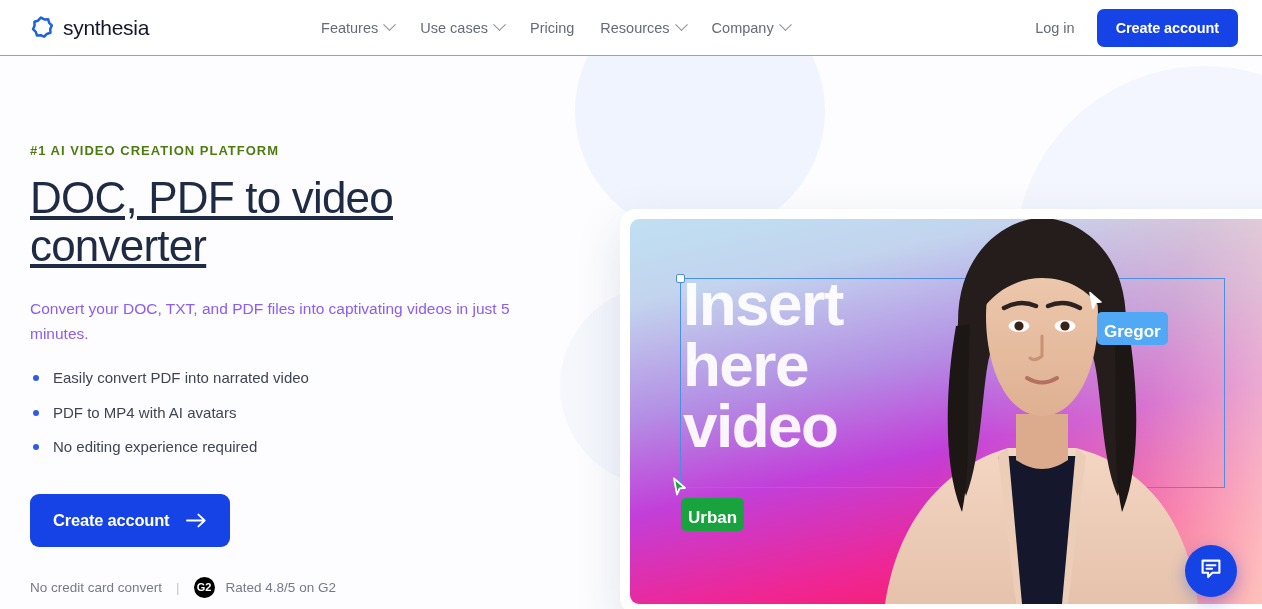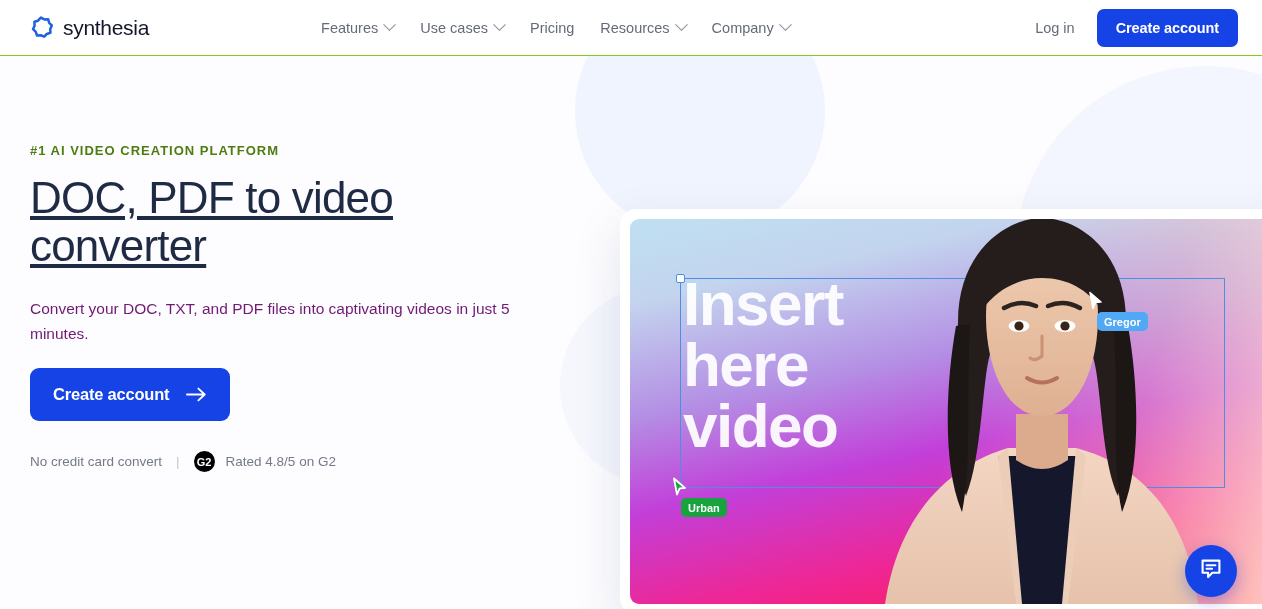--- a/index.html
+++ b/index.html
@@ -129,21 +129,21 @@
     font-weight: 400;
     color: #1f2a44;
     letter-spacing: -0.8px;
     max-width: 420px;
     text-decoration: underline;
   }
   .subhead {
     margin-top: 25px;
     font-size: 15.5px;
     line-height: 1.62;
-    color: #701a75;
+    color: #8b5cf6;
     max-width: 524px;
   }
   .bullets { margin-top: 22px; list-style: none; }
   .bullets li {
     position: relative;
     padding-left: 23px;
     font-size: 15px;
     color: #3f4554;
     margin-bottom: 15px;
     line-height: 1.3;
@@ -274,23 +274,23 @@
   .cursor-tag {
     position: absolute;
     z-index: 6;
     display: flex;
     flex-direction: column;
     align-items: flex-start;
   }
   .cursor-tag .lbl {
     margin-left: 9px;
     margin-top: -2px;
-    padding: 4px 7px 3px;
+    padding: 10px 7px 3px;
     border-radius: 5px;
-    font-size: 11px;
+    font-size: 17px;
     font-weight: 700;
     color: #ffffff;
     white-space: nowrap;
   }
   .tag-gregor { left: 1078px; top: 225px; }
   .tag-gregor .lbl { background: #51a8f5; }
   .tag-urban { left: 665px; top: 412px; }
   .tag-urban .lbl { background: #19a33f; }
 
   
@@ -359,20 +359,25 @@
     <div class="blob blob-c"></div>
     <div class="blob blob-d"></div>
     <div class="blob blob-e"></div>
   </div>
 
   <div class="hero-copy">
     <div class="eyebrow">#1 AI VIDEO CREATION PLATFORM</div>
     <h1 class="headline">DOC, PDF to video converter</h1>
     <p class="subhead">Convert your DOC, TXT, and PDF files into captivating videos in just 5 minutes.</p>
 
+    <ul class="bullets">
+      <li>Easily convert PDF into narrated video</li>
+      <li>PDF to MP4 with AI avatars</li>
+      <li>No editing experience required</li>
+    </ul>
 
     <button class="cta">
       <span>Create account</span>
       <span>
         <svg class="arrow-ico" width="21" height="15" viewBox="0 0 21 15" aria-hidden="true">
           <path d="M1 7.5h17.2M12.4 1.6 18.7 7.5 12.4 13.4" fill="none" stroke="#ffffff" stroke-width="1.9" stroke-linecap="round" stroke-linejoin="round"></path>
         </svg>
       </span>
     </button>
 

